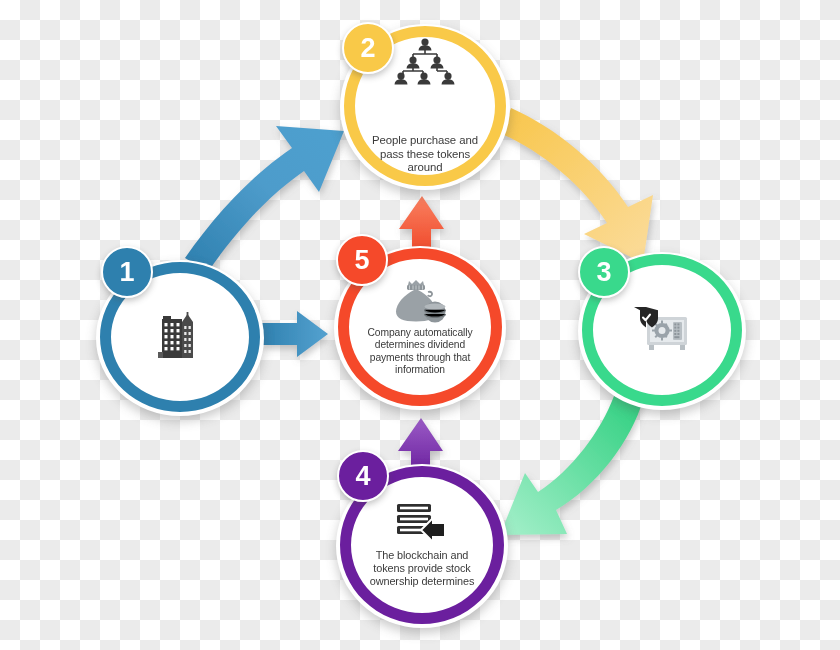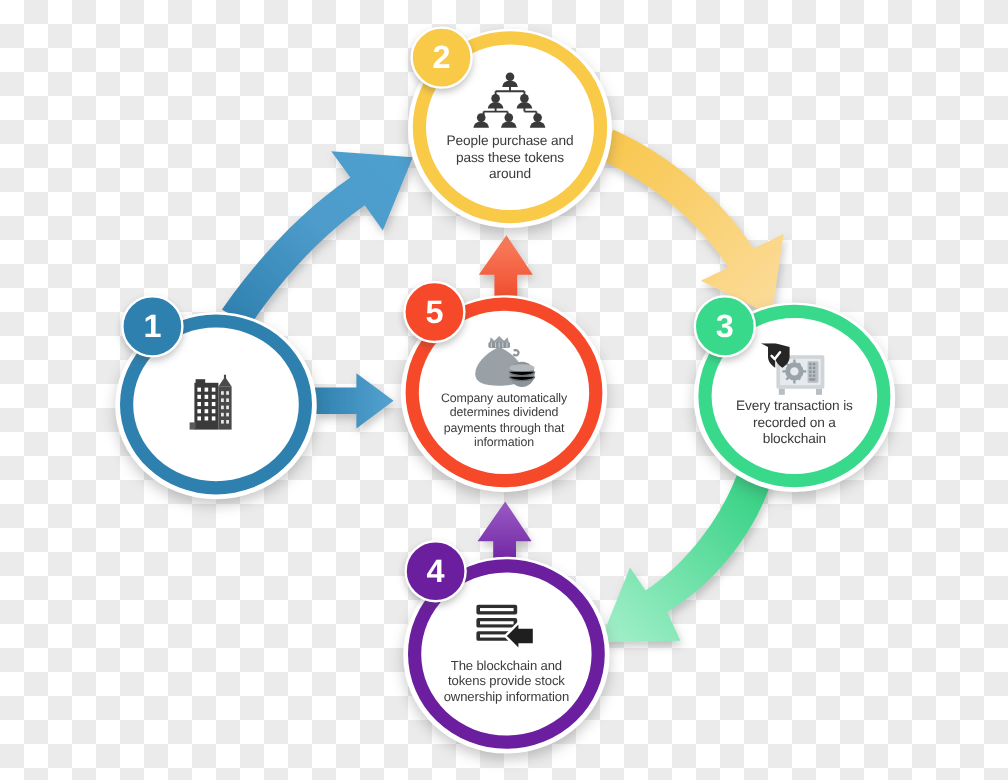--- a/index.html
+++ b/index.html
@@ -75,21 +75,21 @@
     z-index: 6;
   }
 
   
   #node-1-halo { left: 96px;  top: 260px; width: 168px; height: 156px; }
   #node-1 { left: 100px; top: 262px; width: 160px; height: 150px; border-width: 11px; border-color: #2e80ae; z-index: 4;}
   #badge-1 { left: 101px; top: 246px; width: 52px; height: 52px; background: #2e80ae; }
 
   
   #node-2-halo { left: 340px; top: 24px;  width: 170px; height: 166px; }
-  #node-2 { left: 344px; top: 26px; width: 162px; height: 160px; border-width: 11px; border-color: #f9c948; z-index: 4;}
+  #node-2 { left: 344px; top: 26px; width: 162px; height: 160px; border-width: 11px; border-color: #f9c948; z-index: 4; justify-content: space-between;}
   #badge-2 { left: 342px; top: 22px; width: 52px; height: 52px; background: #f9c948; }
 
   
   #node-3-halo { left: 578px; top: 252px; width: 168px; height: 158px; }
   #node-3 { left: 582px; top: 254px; width: 160px; height: 152px; border-width: 11px; border-color: #39d98c; z-index: 4;}
   #badge-3 { left: 578px; top: 246px; width: 52px; height: 52px; background: #39d98c; }
 
   
   #node-4-halo { left: 336px; top: 464px; width: 172px; height: 164px; }
   #node-4 { left: 340px; top: 466px; width: 164px; height: 158px; border-width: 11px; border-color: #6b1f9e; z-index: 4;}
@@ -310,42 +310,41 @@
           <rect x="44.4" y="22.8" width="2" height="2"></rect>
           <rect x="41.3" y="26" width="2" height="2"></rect>
           <rect x="44.4" y="26" width="2" height="2"></rect>
           <rect x="41.3" y="29.2" width="5.1" height="2"></rect>
         </g>
         <path d="M13,0 L25,3.2 L25,11.5 C25,17 19,20.5 19,20.5 C19,20.5 13,17 13,11.5 Z
                  M1,0 L13,0 L13,20.5 C13,20.5 7,17 7,11.5 L7,3.2 Z" fill="#262626"></path>
         <polyline points="10,10.5 12.6,13.2 17,7.6" fill="none" stroke="#ffffff" stroke-width="2.1" stroke-linecap="round" stroke-linejoin="round"></polyline>
       </svg>
     </span>
-    <div class="node-text">Every transaction is recorded on a blockchain</div>
   </div>
   <div id="badge-3" class="badge">3</div>
 
   <div id="node-4-halo" class="node-halo"></div>
   <div id="node-4" class="node">
     <span class="node-icon">
       <svg width="54" height="44" viewBox="0 0 54 44" xmlns="http://www.w3.org/2000/svg">
         <g fill="#2e2e2e">
           <rect x="2" y="2" width="34" height="8" rx="1.6"></rect>
           <rect x="2" y="13" width="34" height="8" rx="1.6"></rect>
           <rect x="2" y="24" width="34" height="8" rx="1.6"></rect>
         </g>
         <g fill="#ffffff">
           <rect x="5" y="4.7" width="28" height="2.6"></rect>
           <rect x="5" y="15.7" width="28" height="2.6"></rect>
           <rect x="5" y="26.7" width="21" height="2.6"></rect>
         </g>
         <path d="M50,21 L50,35 L38,35 L38,40 L26,28 L38,16 L38,21 Z" fill="#1f1f1f" stroke="#ffffff" stroke-width="2"></path>
       </svg>
     </span>
-    <div class="node-text node-4-text">The blockchain and tokens provide stock ownership information</div>
+    <div class="node-text node-4-text">The blockchain and tokens provide stock ownership determines</div>
   </div>
   <div id="badge-4" class="badge">4</div>
 
   <div id="node-5-halo" class="node-halo"></div>
   <div id="node-5" class="node">
     <span class="node-icon">
       <svg width="56" height="46" viewBox="0 0 56 46" xmlns="http://www.w3.org/2000/svg">
         <path d="M16,7 L17,3 L20,6 L24,2 L28,6 L31,3 L32,7 Z" fill="#9aa1a6"></path>
         <rect x="15" y="7" width="18" height="5" rx="1.4" fill="#8e959a"></rect>
         <g stroke="#cdd2d5" stroke-width="0.9">

